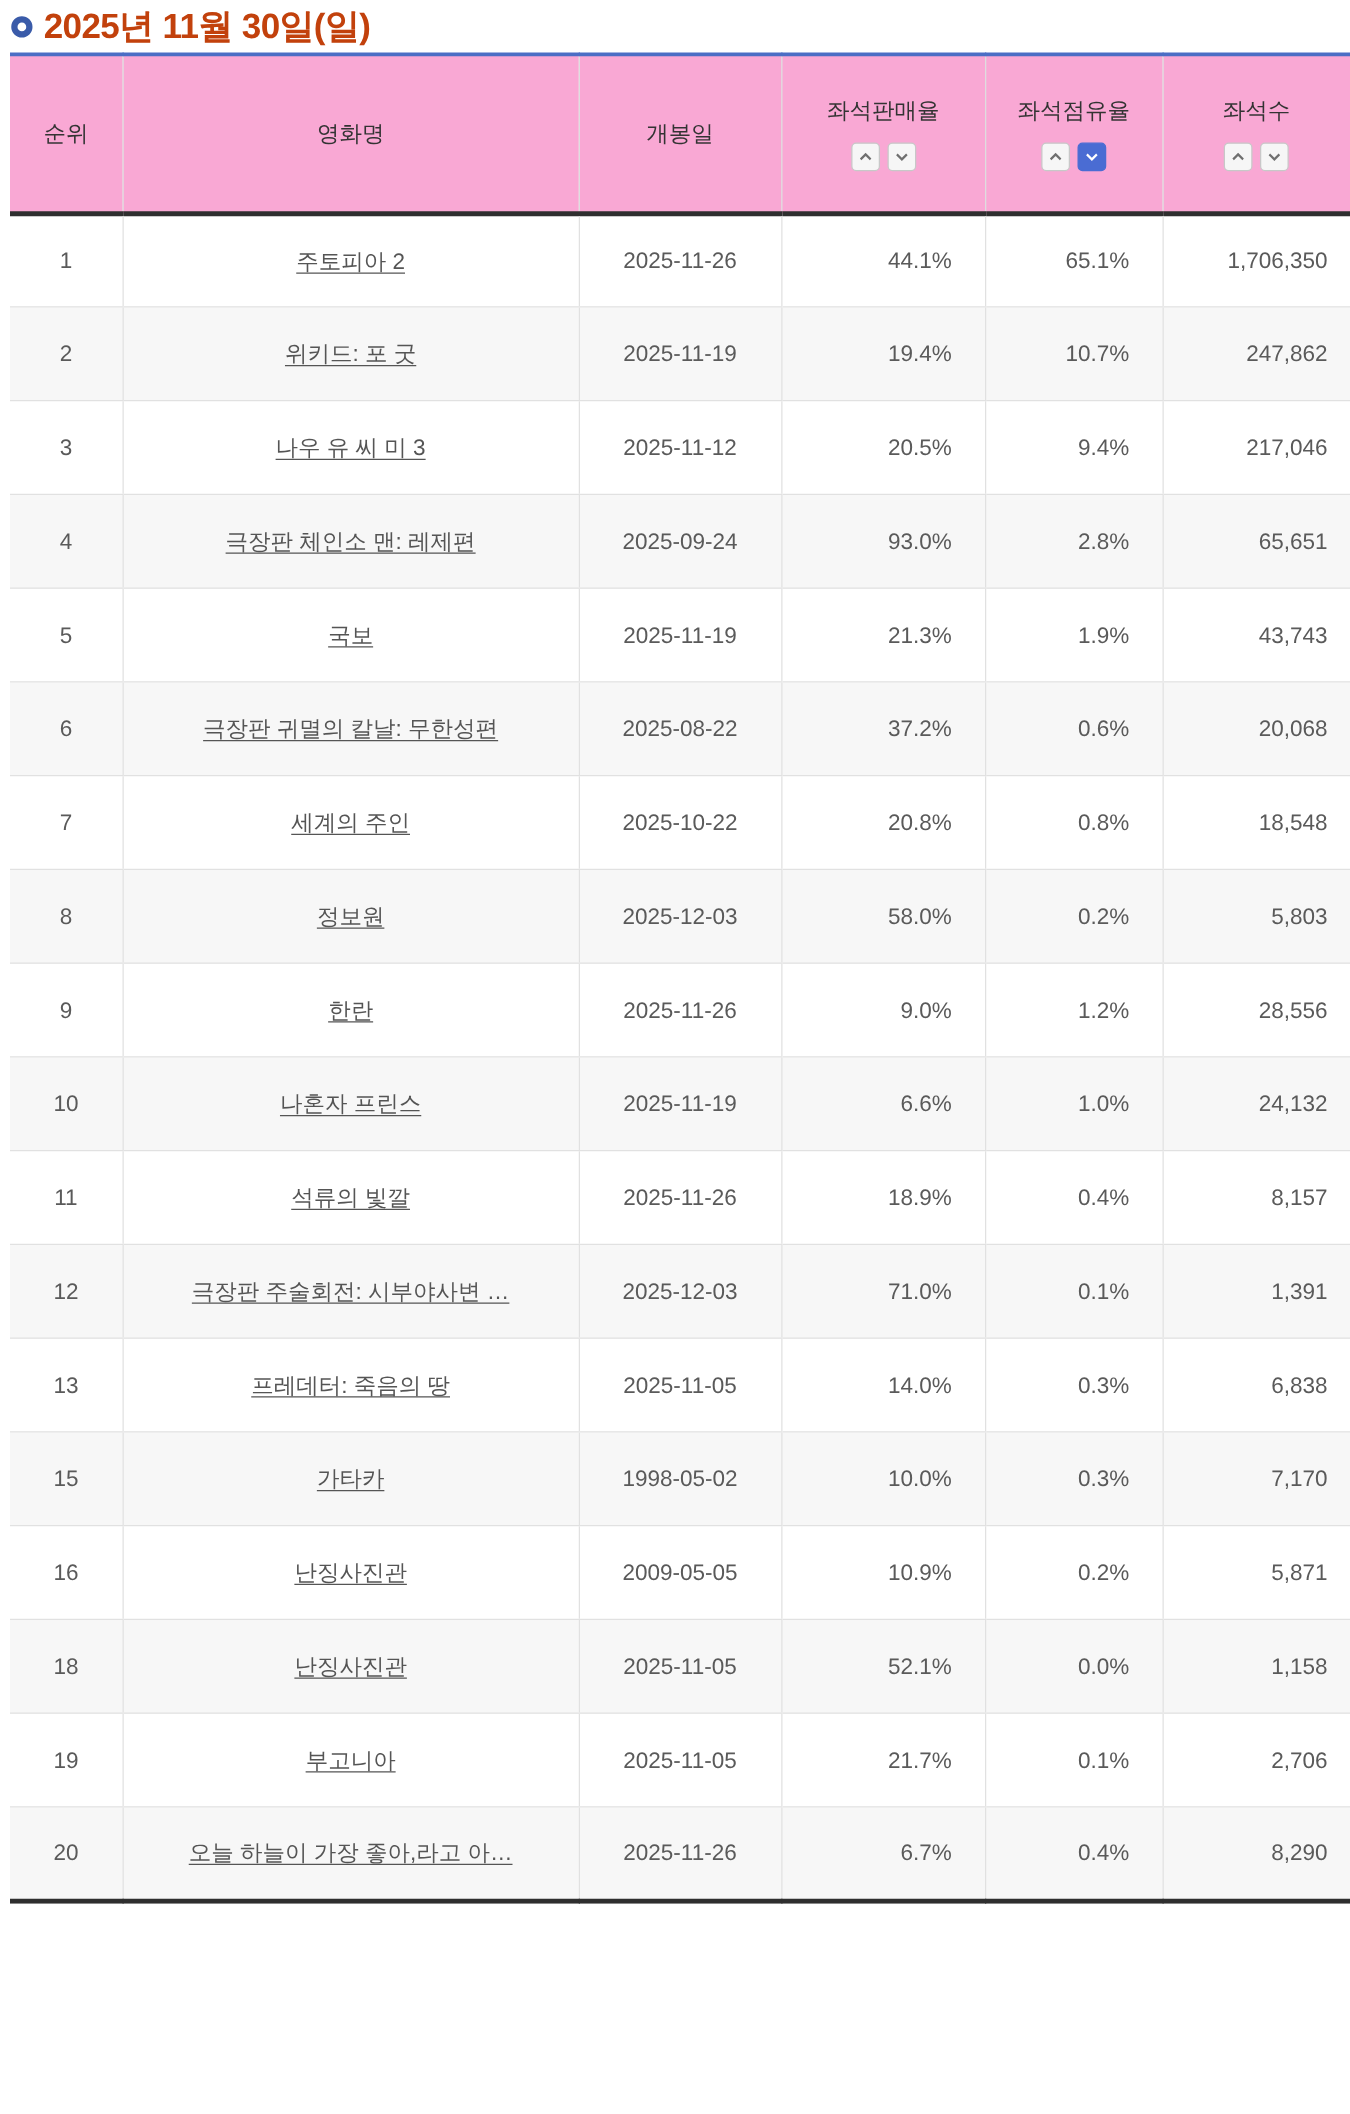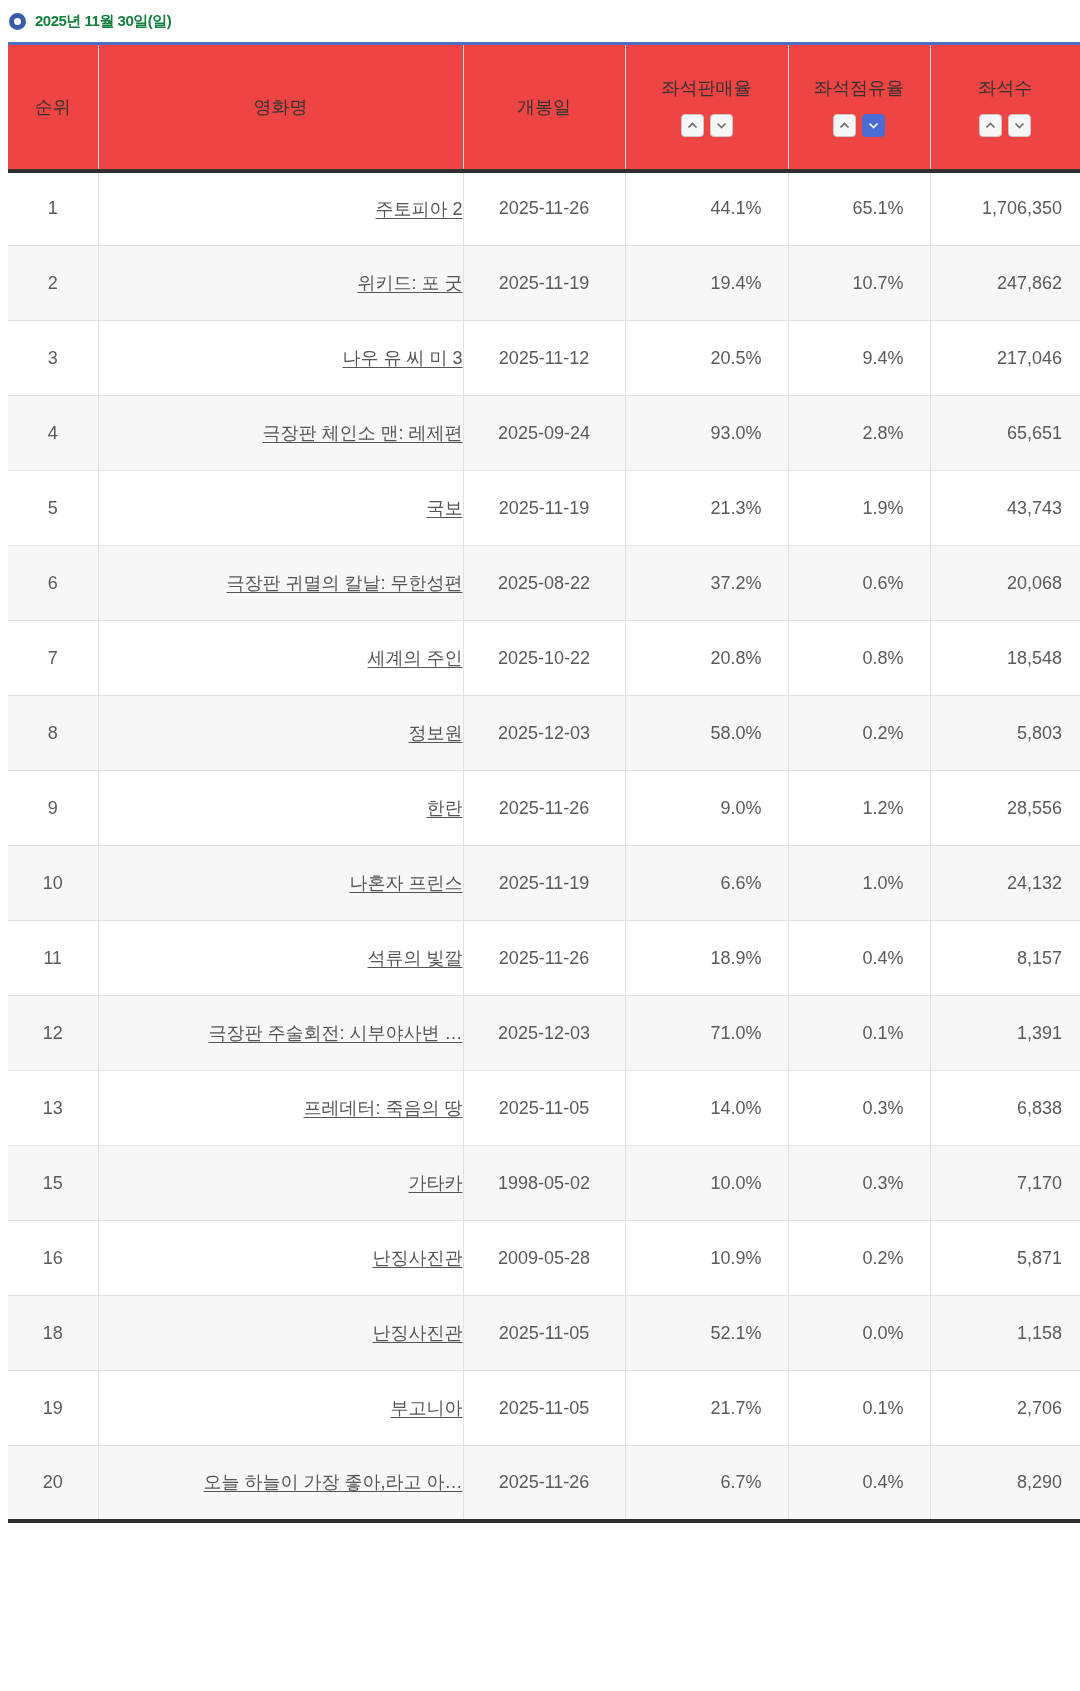--- a/index.html
+++ b/index.html
@@ -19,38 +19,38 @@
     gap: 9px;
     padding-left: 1px;
   }
   .ring-icon {
     width: 17px; height: 17px;
     border: 5px solid #3a5ba9;
     border-radius: 50%;
     flex: 0 0 auto;
   }
   .page-title {
-    color: #15803d;
-    font-size: 15px;
+    color: #c2410c;
+    font-size: 28px;
     font-weight: bold;
     letter-spacing: -0.5px;
   }
 
   
   table.box-office {
     width: 1072px;
     border-collapse: collapse;
     table-layout: fixed;
     border-top: 3px solid #4c6ec5;
     border-bottom: 4px solid #2f2f2f;
     font-size: 18px;
   }
   thead th {
     height: 127px;
-    background: #ef4444;
+    background: #f9a8d4;
     border-bottom: 4px solid #2f2f2f;
     border-left: 1px solid #dedede;
     font-weight: normal;
     color: #333333;
     font-size: 18px;
     vertical-align: middle;
     text-align: center;
   }
   thead th:first-child { border-left: none; }
 
@@ -86,21 +86,21 @@
     border-left: 1px solid #e1e1e1;
     vertical-align: middle;
     color: #5a5a5a;
     background: #ffffff;
   }
   tbody td:first-child { border-left: none; }
   tbody tr:nth-child(even) td { background: #f7f7f7; }
   tbody tr:last-child td { border-bottom: none; }
 
   td.c-rank  { text-align: center; }
-  td.c-title { text-align: right; }
+  td.c-title { text-align: center; }
   td.c-date  { text-align: center; }
   td.c-num   { text-align: right; padding-right: 26px; }
   td.c-seats { text-align: right; padding-right: 18px; }
 
   .movie-link {
     color: #555555;
     text-decoration: underline;
     text-underline-offset: 3px;
     cursor: pointer;
   }
@@ -342,21 +342,21 @@
     <td class="c-num">10.0%</td>
     <td class="c-num">0.3%</td>
     <td class="c-seats">7,170</td>
   </tr>
 
   <tr class="row">
     <td class="c-rank">16</td>
     <td class="c-title">
       <a class="movie-link">난징사진관</a>
     </td>
-    <td class="c-date">2009-05-28</td>
+    <td class="c-date">2009-05-05</td>
     <td class="c-num">10.9%</td>
     <td class="c-num">0.2%</td>
     <td class="c-seats">5,871</td>
   </tr>
 
 
   <tr class="row">
     <td class="c-rank">18</td>
     <td class="c-title">
       <a class="movie-link">난징사진관</a>

